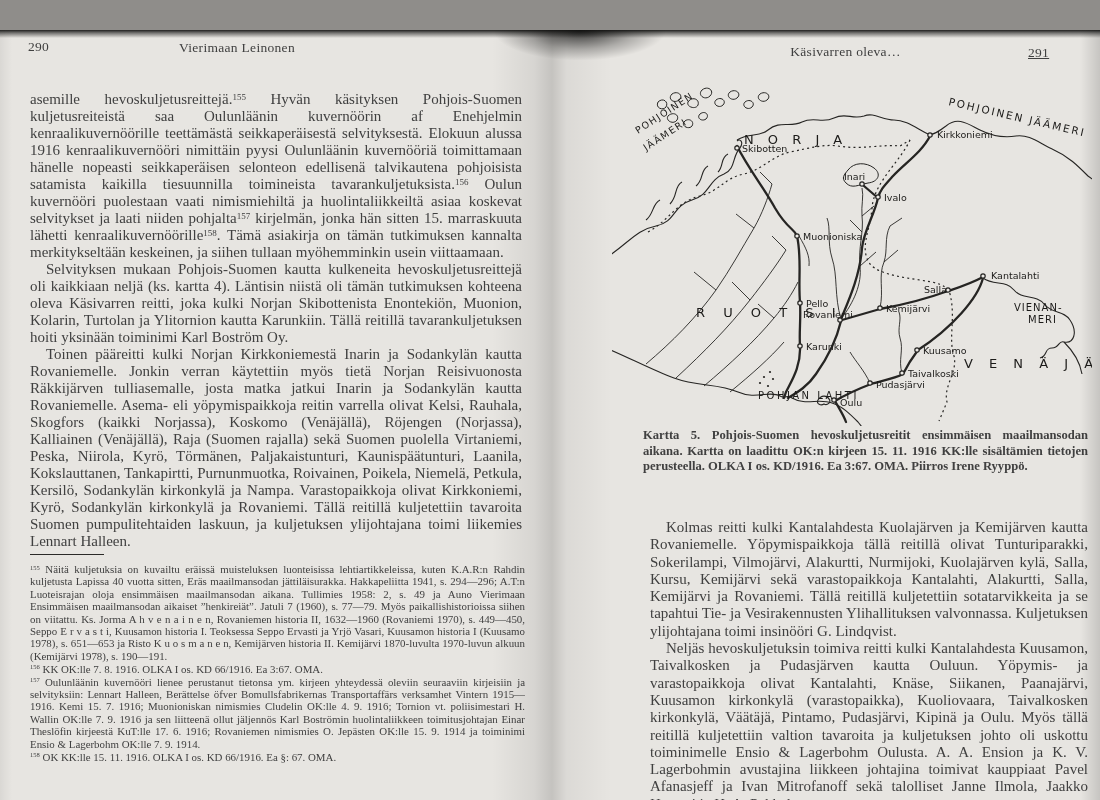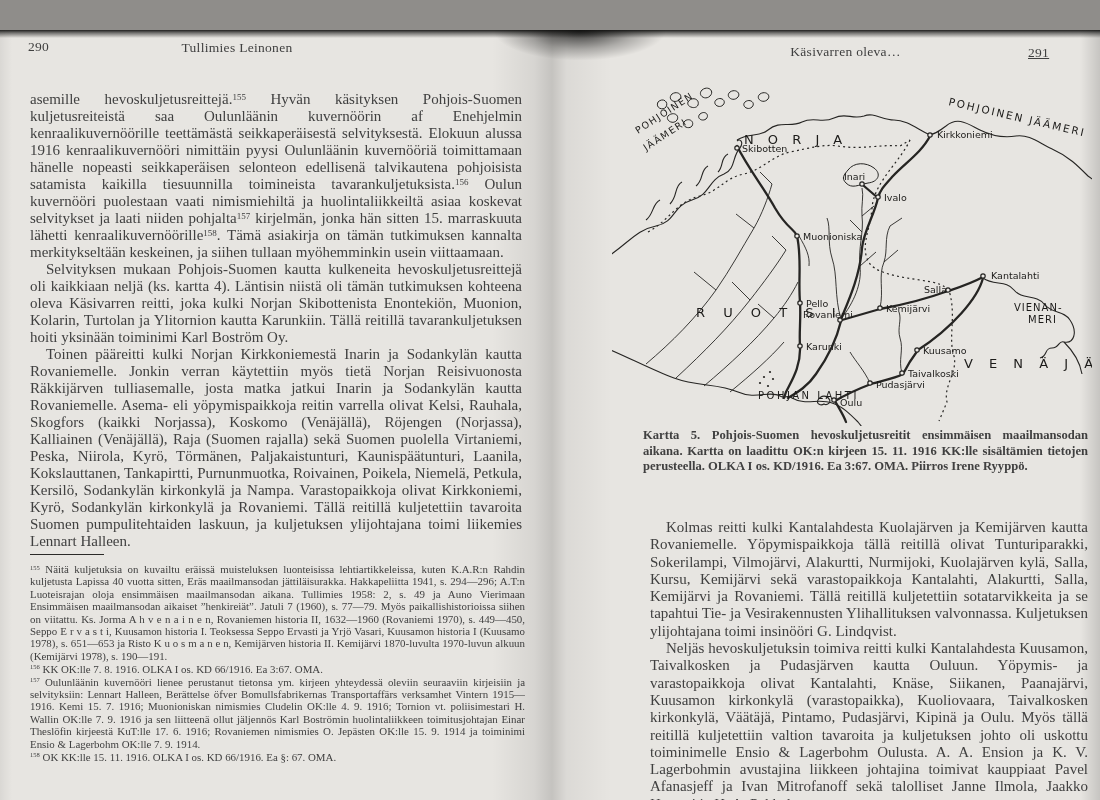--- a/index.html
+++ b/index.html
@@ -44,21 +44,21 @@
   .map-wrap svg{display:block;}
   .map-wrap svg text{font-family:"DejaVu Sans","Liberation Sans",sans-serif;fill:#1c1b19;}
   .map-wrap svg path, .map-wrap svg line{fill:none;stroke:#262523;}
 </style>
 </head>
 <body>
 
 <div class="sheet">
 
   <div class="hdr hdr-left-num">290</div>
-  <div class="hdr hdr-left-title">Tullimies Leinonen</div>
+  <div class="hdr hdr-left-title">Vierimaan Leinonen</div>
 
   <div class="hdr hdr-right-title">Käsivarren oleva…</div>
   <div class="hdr hdr-right-num">291</div>
 
   <div class="body-text left-body">
     <p class="noindent">asemille hevoskuljetusreittejä.<sup>155</sup> Hyvän käsityksen Pohjois-Suomen kuljetusreiteistä saa Oulunläänin kuvernöörin af Enehjelmin kenraalikuvernöörille teettämästä seikkaperäisestä selvityksestä. Elokuun alussa 1916 kenraalikuvernööri nimittäin pyysi Oulunläänin kuvernööriä toimittamaan hänelle nopeasti seikkaperäisen selonteon edellisenä talvikautena pohjoisista satamista kaikilla tiesuunnilla toimineista tavarankuljetuksista.<sup>156</sup> Oulun kuvernööri puolestaan vaati nimismiehiltä ja huolintaliikkeiltä asiaa koskevat selvitykset ja laati niiden pohjalta<sup>157</sup> kirjelmän, jonka hän sitten 15. marraskuuta lähetti kenraalikuvernöörille<sup>158</sup>. Tämä asiakirja on tämän tutkimuksen kannalta merkitykseltään keskeinen, ja siihen tullaan myöhemminkin usein viittaamaan.</p>
     <p>Selvityksen mukaan Pohjois-Suomen kautta kulkeneita hevoskuljetusreittejä oli kaikkiaan neljä (ks. kartta 4). Läntisin niistä oli tämän tutkimuksen kohteena oleva Käsivarren reitti, joka kulki Norjan Skibottenista Enontekiön, Muonion, Kolarin, Turtolan ja Ylitornion kautta Karunkiin. Tällä reitillä tavarankuljetuksen hoiti yksinään toiminimi Karl Boström Oy.</p>
     <p>Toinen pääreitti kulki Norjan Kirkkoniemestä Inarin ja Sodankylän kautta Rovaniemelle. Jonkin verran käytettiin myös tietä Norjan Reisivuonosta Räkkijärven tulliasemalle, josta matka jatkui Inarin ja Sodankylän kautta Rovaniemelle. Asema- eli yöpymispaikkoja reitin varrella olivat Kelsi, Rauhala, Skogfors (kaikki Norjassa), Koskomo (Venäjällä), Röjengen (Norjassa), Kalliainen (Venäjällä), Raja (Suomen rajalla) sekä Suomen puolella Virtaniemi, Peska, Niirola, Kyrö, Törmänen, Paljakaistunturi, Kaunispäätunturi, Laanila, Kokslauttanen, Tankapirtti, Purnunmuotka, Roivainen, Poikela, Niemelä, Petkula, Kersilö, Sodankylän kirkonkylä ja Nampa. Varastopaikkoja olivat Kirkkoniemi, Kyrö, Sodankylän kirkonkylä ja Rovaniemi. Tällä reitillä kuljetettiin tavaroita Suomen pumpulitehtaiden laskuun, ja kuljetuksen ylijohtajana toimi liikemies Lennart Halleen.</p>
   </div>
 

